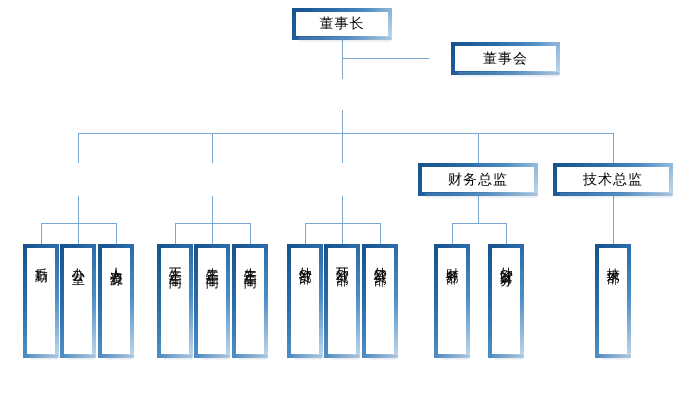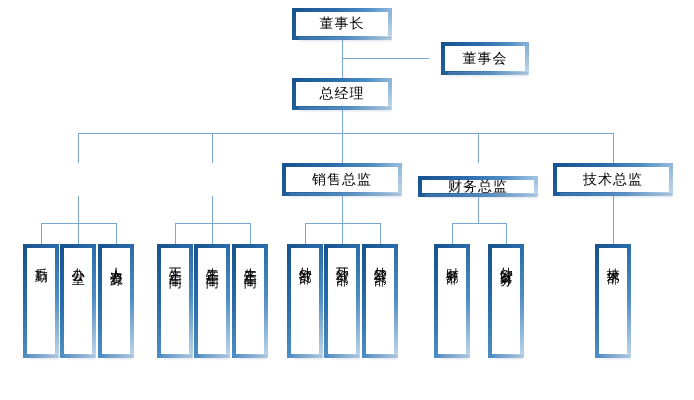--- a/index.html
+++ b/index.html
@@ -116,32 +116,26 @@
   <div class="line line-h" style="left:452px; top:223px; width:54px;"></div>
   <div class="line line-v" style="left:452px; top:223px; height:21px;"></div>
   <div class="line line-v" style="left:506px; top:223px; height:21px;"></div>
 
   <div class="line line-v" style="left:613px; top:196px; height:48px;"></div>
 
   <div class="node node-h" style="left:292px; top:8px; width:100px; height:32px;">
     <span>董事长</span>
   </div>
 
-  <div class="node node-h" style="left:441px; top:42px; width:88px; height:33px;">
+  <div class="node node-h" style="left:451px; top:42px; width:109px; height:33px;">
     <span>董事会</span>
   </div>
 
-  <div class="node node-h" style="left:292px; top:78px; width:100px; height:32px;">
-    <span>总经理</span>
-  </div>
 
-  <div class="node node-h" style="left:282px; top:163px; width:120px; height:33px;">
-    <span>销售总监</span>
-  </div>
-  <div class="node node-h" style="left:418px; top:176px; width:120px; height:21px;">
+  <div class="node node-h" style="left:418px; top:163px; width:120px; height:33px;">
     <span>财务总监</span>
   </div>
   <div class="node node-h" style="left:553px; top:163px; width:120px; height:33px;">
     <span>技术总监</span>
   </div>
 
   <div class="node node-v" style="left:23px; top:244px; width:36px; height:114px;">
     <span class="vtext">后勤</span>
   </div>
   <div class="node node-v" style="left:60px; top:244px; width:36px; height:114px;">

